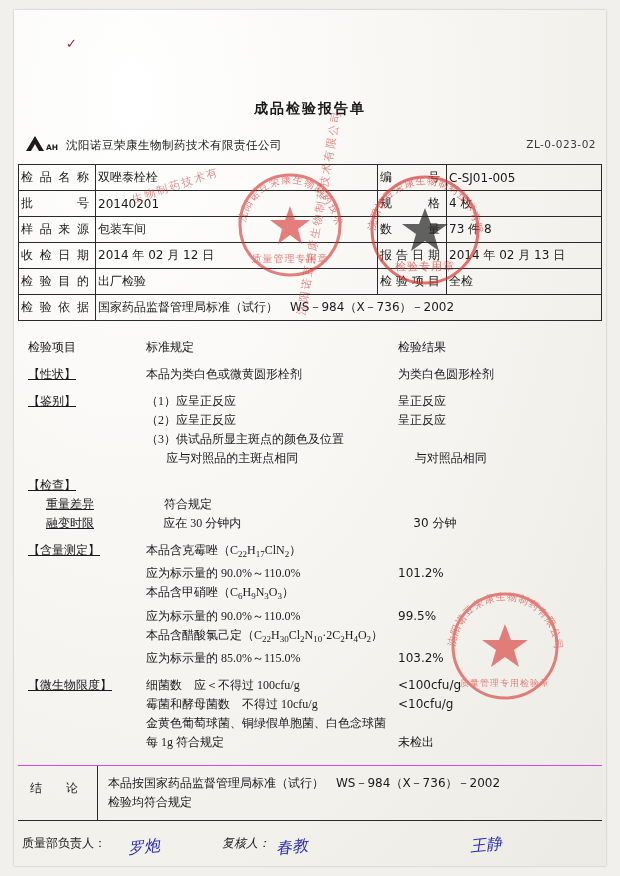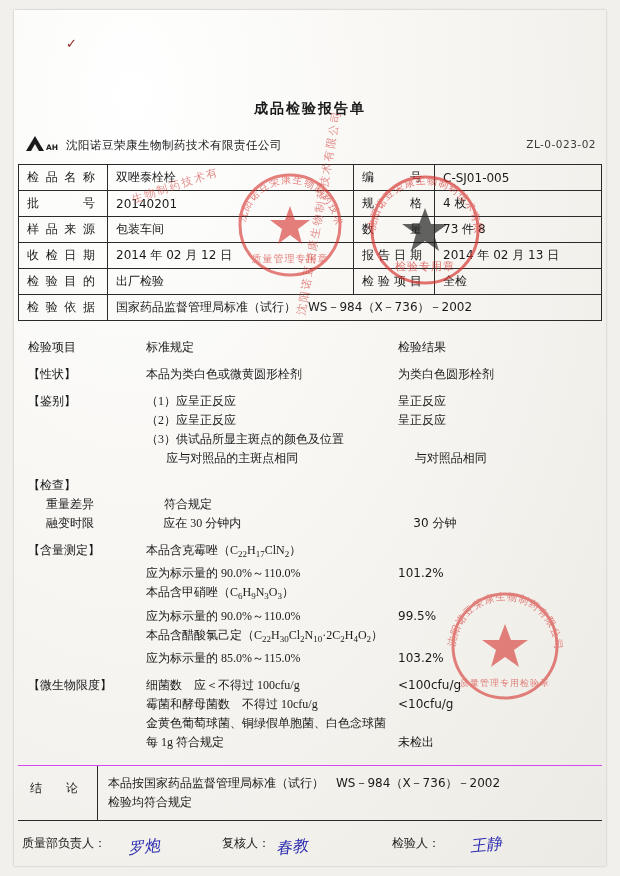--- a/index.html
+++ b/index.html
@@ -72,21 +72,21 @@
     letter-spacing: 0.5px;
   }
   table.info {
     margin-top: 6px;
     border-collapse: collapse;
     width: 100%;
     font-size: 12px;
   }
   table.info td {
     border: 1px solid #2a2a2a;
-    padding: 4px 8px;
+    padding: 4px 2px;
     height: 16px;
     vertical-align: middle;
   }
   td.lbl {
     width: 72px;
     letter-spacing: 4px;
     text-align: justify;
     text-align-last: justify;
     white-space: nowrap;
   }
@@ -116,20 +116,21 @@
 
   .row {
     display: flex;
     margin-bottom: 2px;
     line-height: 17px;
   }
   .row .c1 {
     width: 118px;
     padding-left: 10px;
     white-space: nowrap;
+    text-decoration: underline;
   }
   .row .c2 {
     width: 252px;
     font-family: Liberation Serif, serif;
   }
   .row .c3 {
     width: 190px;
   }
   .gap { height: 8px; }
   sub { font-size: 9px; }
@@ -152,21 +153,21 @@
     padding: 8px 6px 8px 10px;
     line-height: 19px;
   }
   .sign {
     margin-top: 14px;
     display: flex;
     font-size: 12px;
     position: relative;
   }
   .sign .s1 { width: 200px; padding-left: 4px;}
-  .sign .s2 { width: 170px; }
+  .sign .s2 { width: 170px; font-style: italic; }
   .sign .s3 { width: 200px; }
   .hand-blue {
     position: absolute;
     color: #2b2bb0;
     font-family: "DejaVu Serif", serif;
     font-style: italic;
     font-size: 16px;
     transform: rotate(-6deg);
   }
   .stamp-blur {
@@ -369,23 +370,20 @@
       </div>
     </div>
 
     <div class="sign">
       <div class="s1">
         <span>质量部负责人：</span>
       </div>
       <div class="s2">
         <span>复核人：</span>
       </div>
-      <div class="s3">
-        <span>检验人：</span>
-      </div>
 
       <span class="hand-blue" style="left:110px; top:2px;">罗炮</span>
       <span class="hand-blue" style="left:258px; top:2px;">春教</span>
       <span class="hand-blue" style="left:452px; top:0px;">王静</span>
 
     </div>
   </div>
 
   <svg style="position:absolute; left:225px; top:170px; width:130px; height:110px; opacity:0.62;" viewBox="0 0 130 110">
     <circle cx="65" cy="55" r="50" fill="none" stroke="#d6332f" stroke-width="3"></circle>

